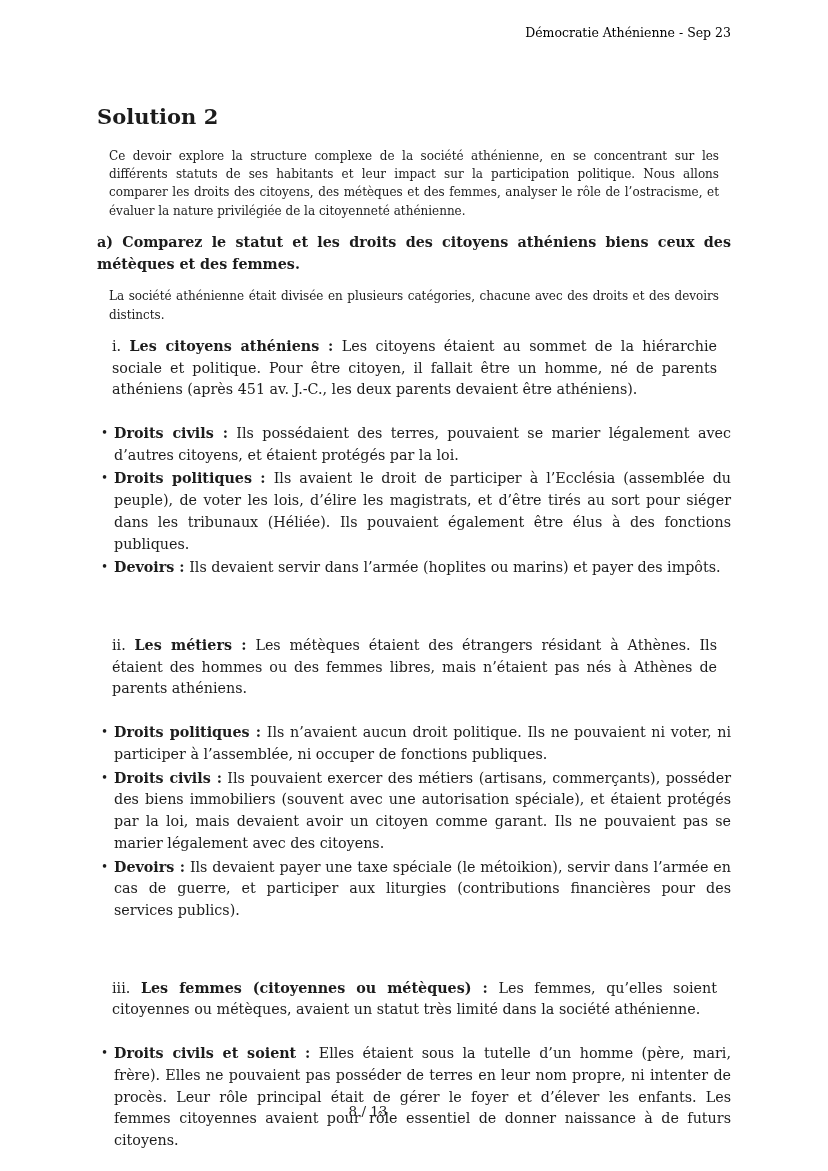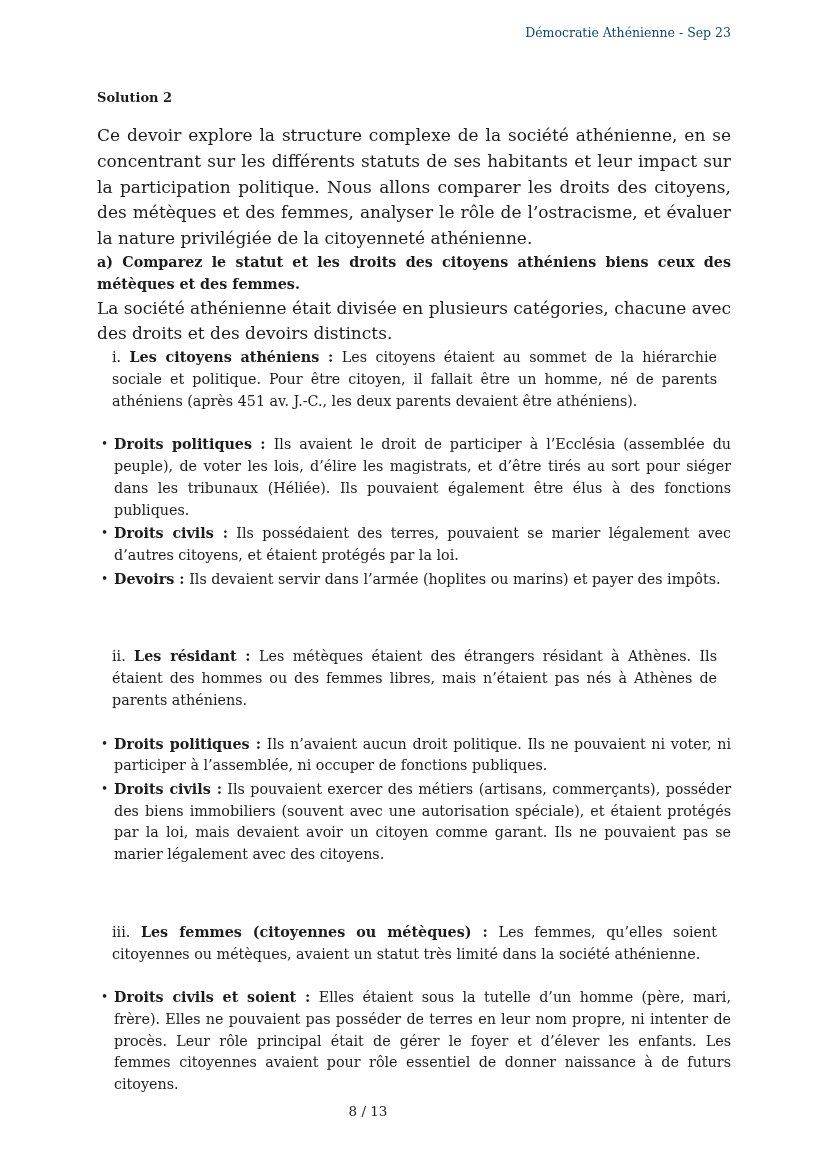--- a/index.html
+++ b/index.html
@@ -14,38 +14,38 @@
     background: #ffffff;
     color: #1c1c1c;
     font-family: "DejaVu Serif", "Liberation Serif", serif;
     overflow: hidden;
   }
   .running-header {
     position: absolute;
     top: 25px;
     right: 97px;
     font-size: 12.5px;
-    color: #0c4a6e;
+    color: #000000;
   }
   .content {
     position: absolute;
     top: 90px;
     left: 97px;
     width: 634px;
   }
   .doc-title {
-    font-size: 13px;
+    font-size: 21px;
     font-weight: bold;
-    margin: 0 0 18px 0;
+    margin: 14px 0 18px 0;
   }
   p.para {
-    font-size: 17px;
+    font-size: 12px;
     line-height: 1.52;
     text-align: justify;
-    margin: 0;
+    margin: 12px;
   }
   .intro-para { margin-bottom: 42px; }
   .section-heading {
     font-size: 14.3px;
     line-height: 1.52;
     font-weight: bold;
     text-align: justify;
     margin: 0;
   }
   .section-lead { margin-bottom: 54px; }
@@ -96,30 +96,31 @@
     <h1 class="doc-title">Solution 2</h1>
 
     <p class="para intro-para">Ce devoir explore la structure complexe de la société athénienne, en se concentrant sur les différents statuts de ses habitants et leur impact sur la participation politique. Nous allons comparer les droits des citoyens, des métèques et des femmes, analyser le rôle de l’ostracisme, et évaluer la nature privilégiée de la citoyenneté athénienne.</p>
 
     <p class="section-heading">a) Comparez le statut et les droits des citoyens athéniens biens ceux des métèques et des femmes.</p>
     <p class="para section-lead">La société athénienne était divisée en plusieurs catégories, chacune avec des droits et des devoirs distincts.</p>
 
     <p class="subsection"><span>i.</span> <strong>Les citoyens athéniens :</strong> <span>Les citoyens étaient au sommet de la hiérarchie sociale et politique. Pour être citoyen, il fallait être un homme, né de parents athéniens (après 451 av. J.-C., les deux parents devaient être athéniens).</span></p>
 
     <ul class="bullets">
+      <li><strong>Droits civils :</strong> <span>Ils possédaient des terres, pouvaient se marier légalement avec d’autres citoyens, et étaient protégés par la loi.</span></li>
       <li><strong>Droits politiques :</strong> <span>Ils avaient le droit de participer à l’Ecclésia (assemblée du peuple), de voter les lois, d’élire les magistrats, et d’être tirés au sort pour siéger dans les tribunaux (Héliée). Ils pouvaient également être élus à des fonctions publiques.</span></li>
-      <li><strong>Droits civils :</strong> <span>Ils possédaient des terres, pouvaient se marier légalement avec d’autres citoyens, et étaient protégés par la loi.</span></li>
       <li><strong>Devoirs :</strong> <span>Ils devaient servir dans l’armée (hoplites ou marins) et payer des impôts.</span></li>
     </ul>
 
-    <p class="subsection"><span>ii.</span> <strong>Les résidant :</strong> <span>Les métèques étaient des étrangers résidant à Athènes. Ils étaient des hommes ou des femmes libres, mais n’étaient pas nés à Athènes de parents athéniens.</span></p>
+    <p class="subsection"><span>ii.</span> <strong>Les métiers :</strong> <span>Les métèques étaient des étrangers résidant à Athènes. Ils étaient des hommes ou des femmes libres, mais n’étaient pas nés à Athènes de parents athéniens.</span></p>
 
     <ul class="bullets">
       <li><strong>Droits politiques :</strong> <span>Ils n’avaient aucun droit politique. Ils ne pouvaient ni voter, ni participer à l’assemblée, ni occuper de fonctions publiques.</span></li>
       <li><strong>Droits civils :</strong> <span>Ils pouvaient exercer des métiers (artisans, commerçants), posséder des biens immobiliers (souvent avec une autorisation spéciale), et étaient protégés par la loi, mais devaient avoir un citoyen comme garant. Ils ne pouvaient pas se marier légalement avec des citoyens.</span></li>
+      <li><strong>Devoirs :</strong> <span>Ils devaient payer une taxe spéciale (le métoikion), servir dans l’armée en cas de guerre, et participer aux liturgies (contributions financières pour des services publics).</span></li>
     </ul>
 
     <p class="subsection"><span>iii.</span> <strong>Les femmes (citoyennes ou métèques) :</strong> <span>Les femmes, qu’elles soient citoyennes ou métèques, avaient un statut très limité dans la société athénienne.</span></p>
 
     <ul class="bullets last">
       <li><strong>Droits civils et soient :</strong> <span>Elles étaient sous la tutelle d’un homme (père, mari, frère). Elles ne pouvaient pas posséder de terres en leur nom propre, ni intenter de procès. Leur rôle principal était de gérer le foyer et d’élever les enfants. Les femmes citoyennes avaient pour rôle essentiel de donner naissance à de futurs citoyens.</span></li>
     </ul>
 
   </div>
 

